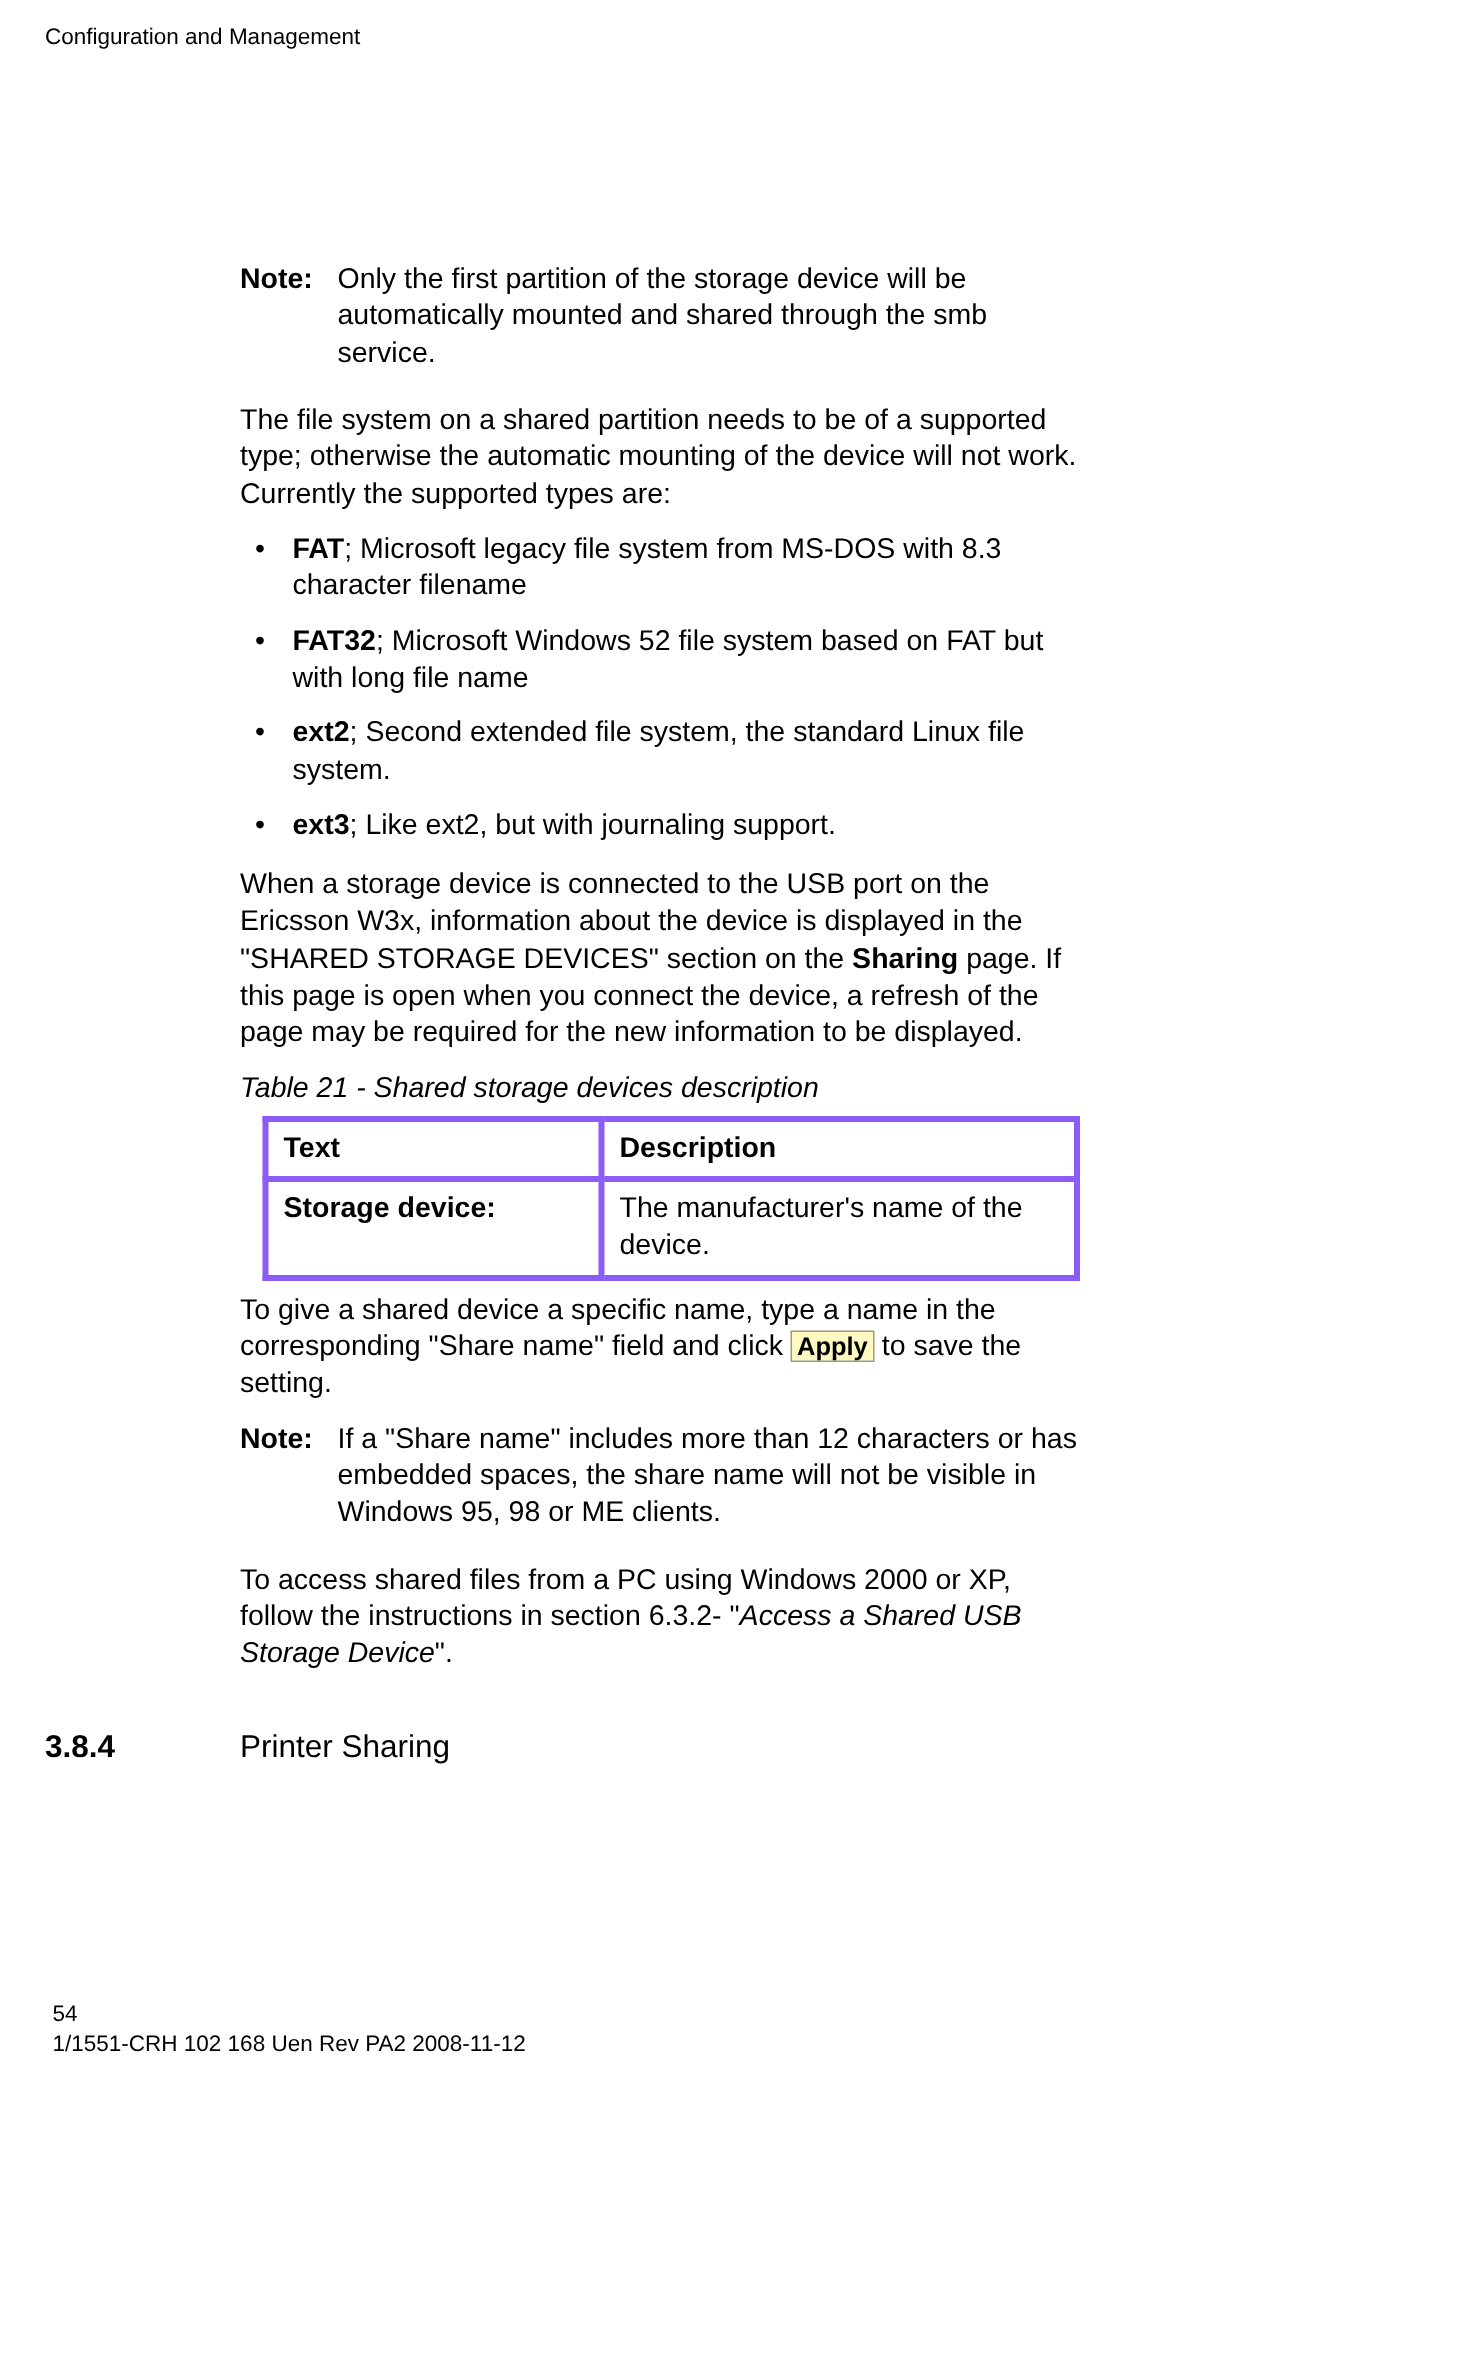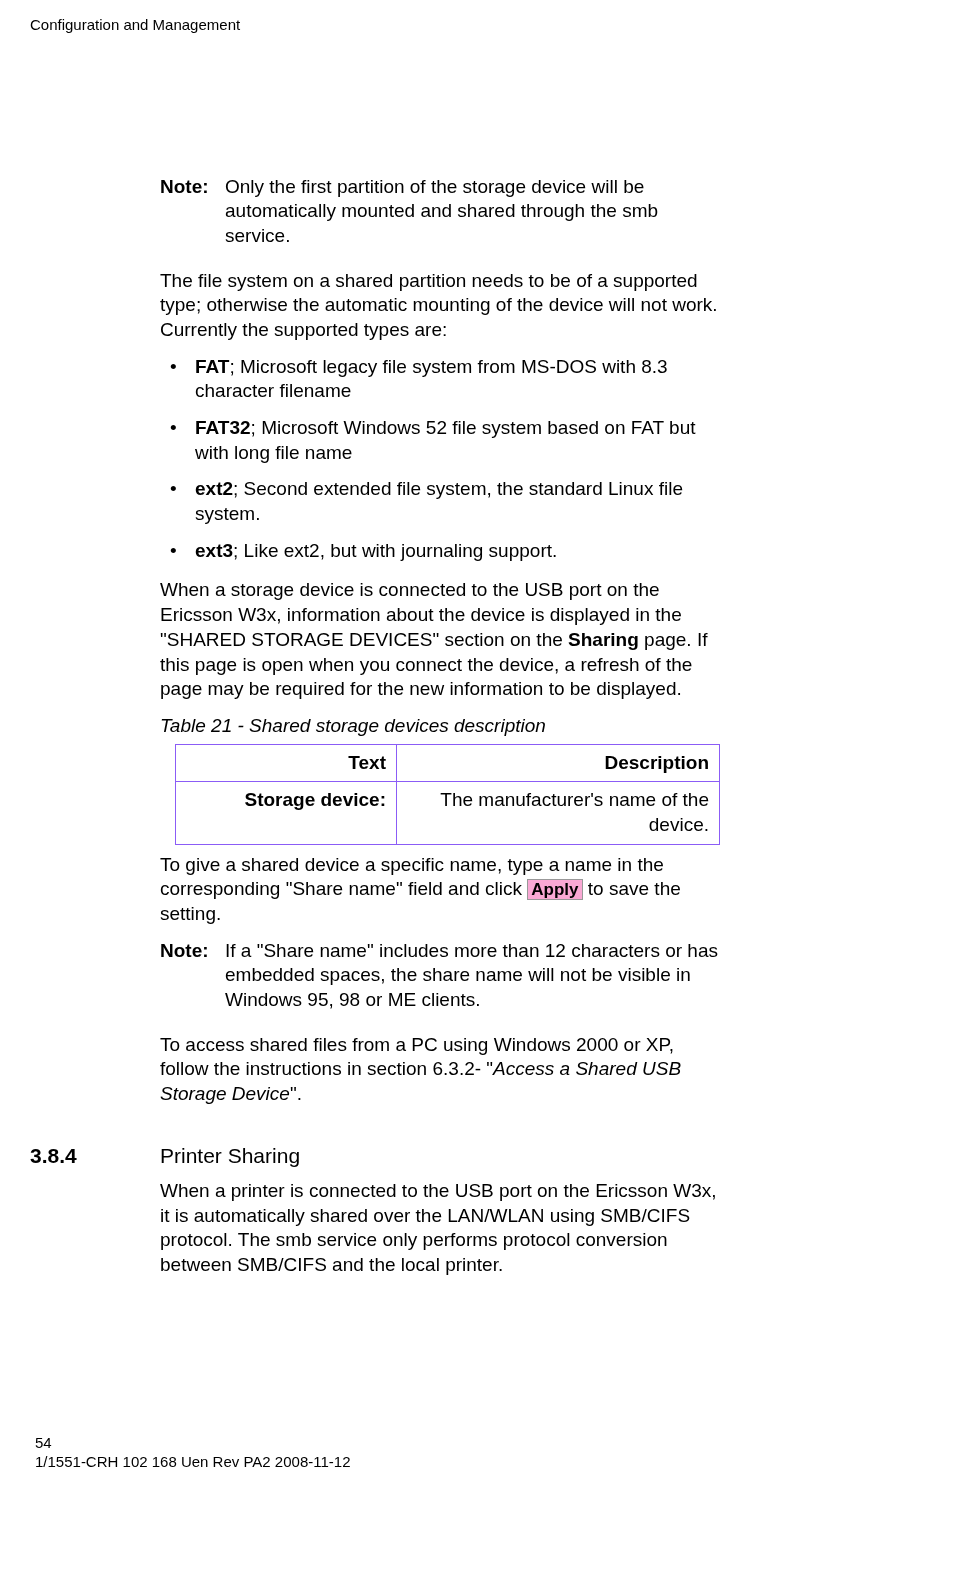--- a/index.html
+++ b/index.html
@@ -60,34 +60,34 @@
       margin: 10px 0 5px 0;
     }
     .data-table {
       border-collapse: collapse;
       width: 100%;
       margin-bottom: 8px;
       margin-left: 15px;
       width: calc(100% - 15px);
     }
     .data-table th, .data-table td {
-      border: 1px solid #8b5cf6;
+      border: 4px solid #8b5cf6;
       padding: 6px 10px;
-      text-align: right;
+      text-align: left;
       vertical-align: top;
     }
     .data-table th {
       font-weight: bold;
     }
     .data-table .col-text {
       width: 200px;
       font-weight: bold;
     }
     .apply-btn {
-      background: #f9a8d4;
+      background: #fef9c3;
       border: 1px solid #999;
       padding: 0 3px;
       font-weight: bold;
       font-size: 17px;
     }
     .section-row {
       display: flex;
       margin-top: 35px;
     }
     .section-num {
@@ -156,21 +156,18 @@
     </div>
 
     <p><span>To access shared files from a PC using Windows 2000 or XP, follow the instructions in section 6.3.2- "</span><span class="italic">Access a Shared USB Storage Device</span><span>".</span></p>
   </div>
 
   <div class="section-row">
     <div class="section-num">3.8.4</div>
     <div class="section-title">Printer Sharing</div>
   </div>
 
-  <div class="content">
-    <p style="margin-top:10px;">When a printer is connected to the USB port on the Ericsson W3x, it is automatically shared over the LAN/WLAN using SMB/CIFS protocol. The smb service only performs protocol conversion between SMB/CIFS and the local printer.</p>
-  </div>
 
   <div class="footer">
     <span>54</span>
     <span>1/1551-CRH 102 168 Uen Rev PA2  2008-11-12</span>
   </div>
 </div>
 
 </body></html>

